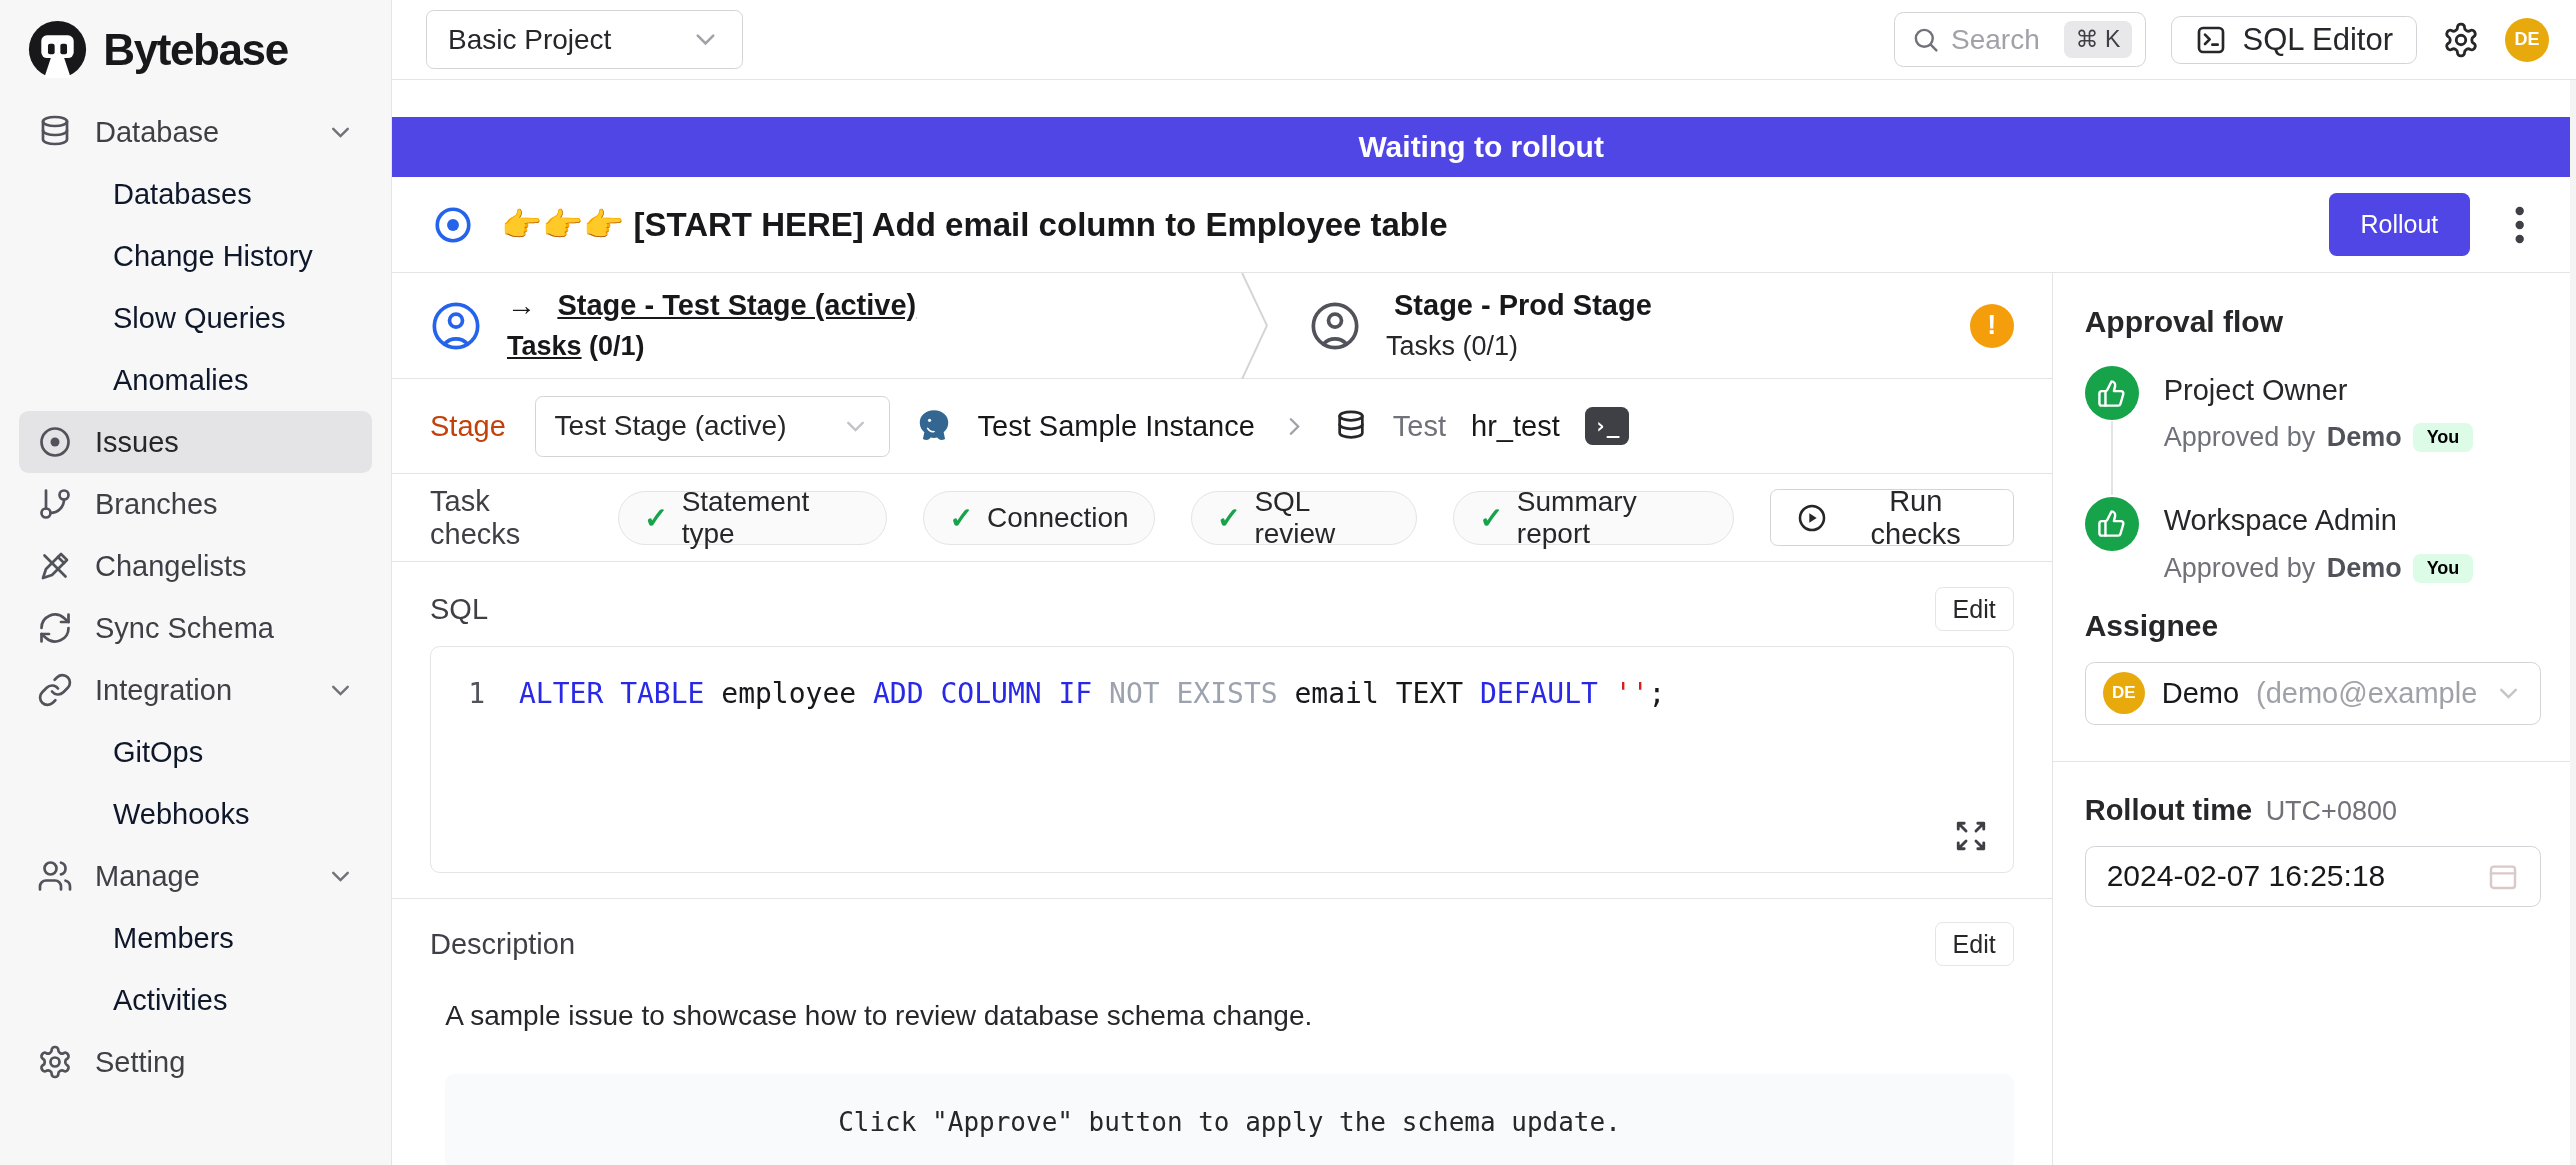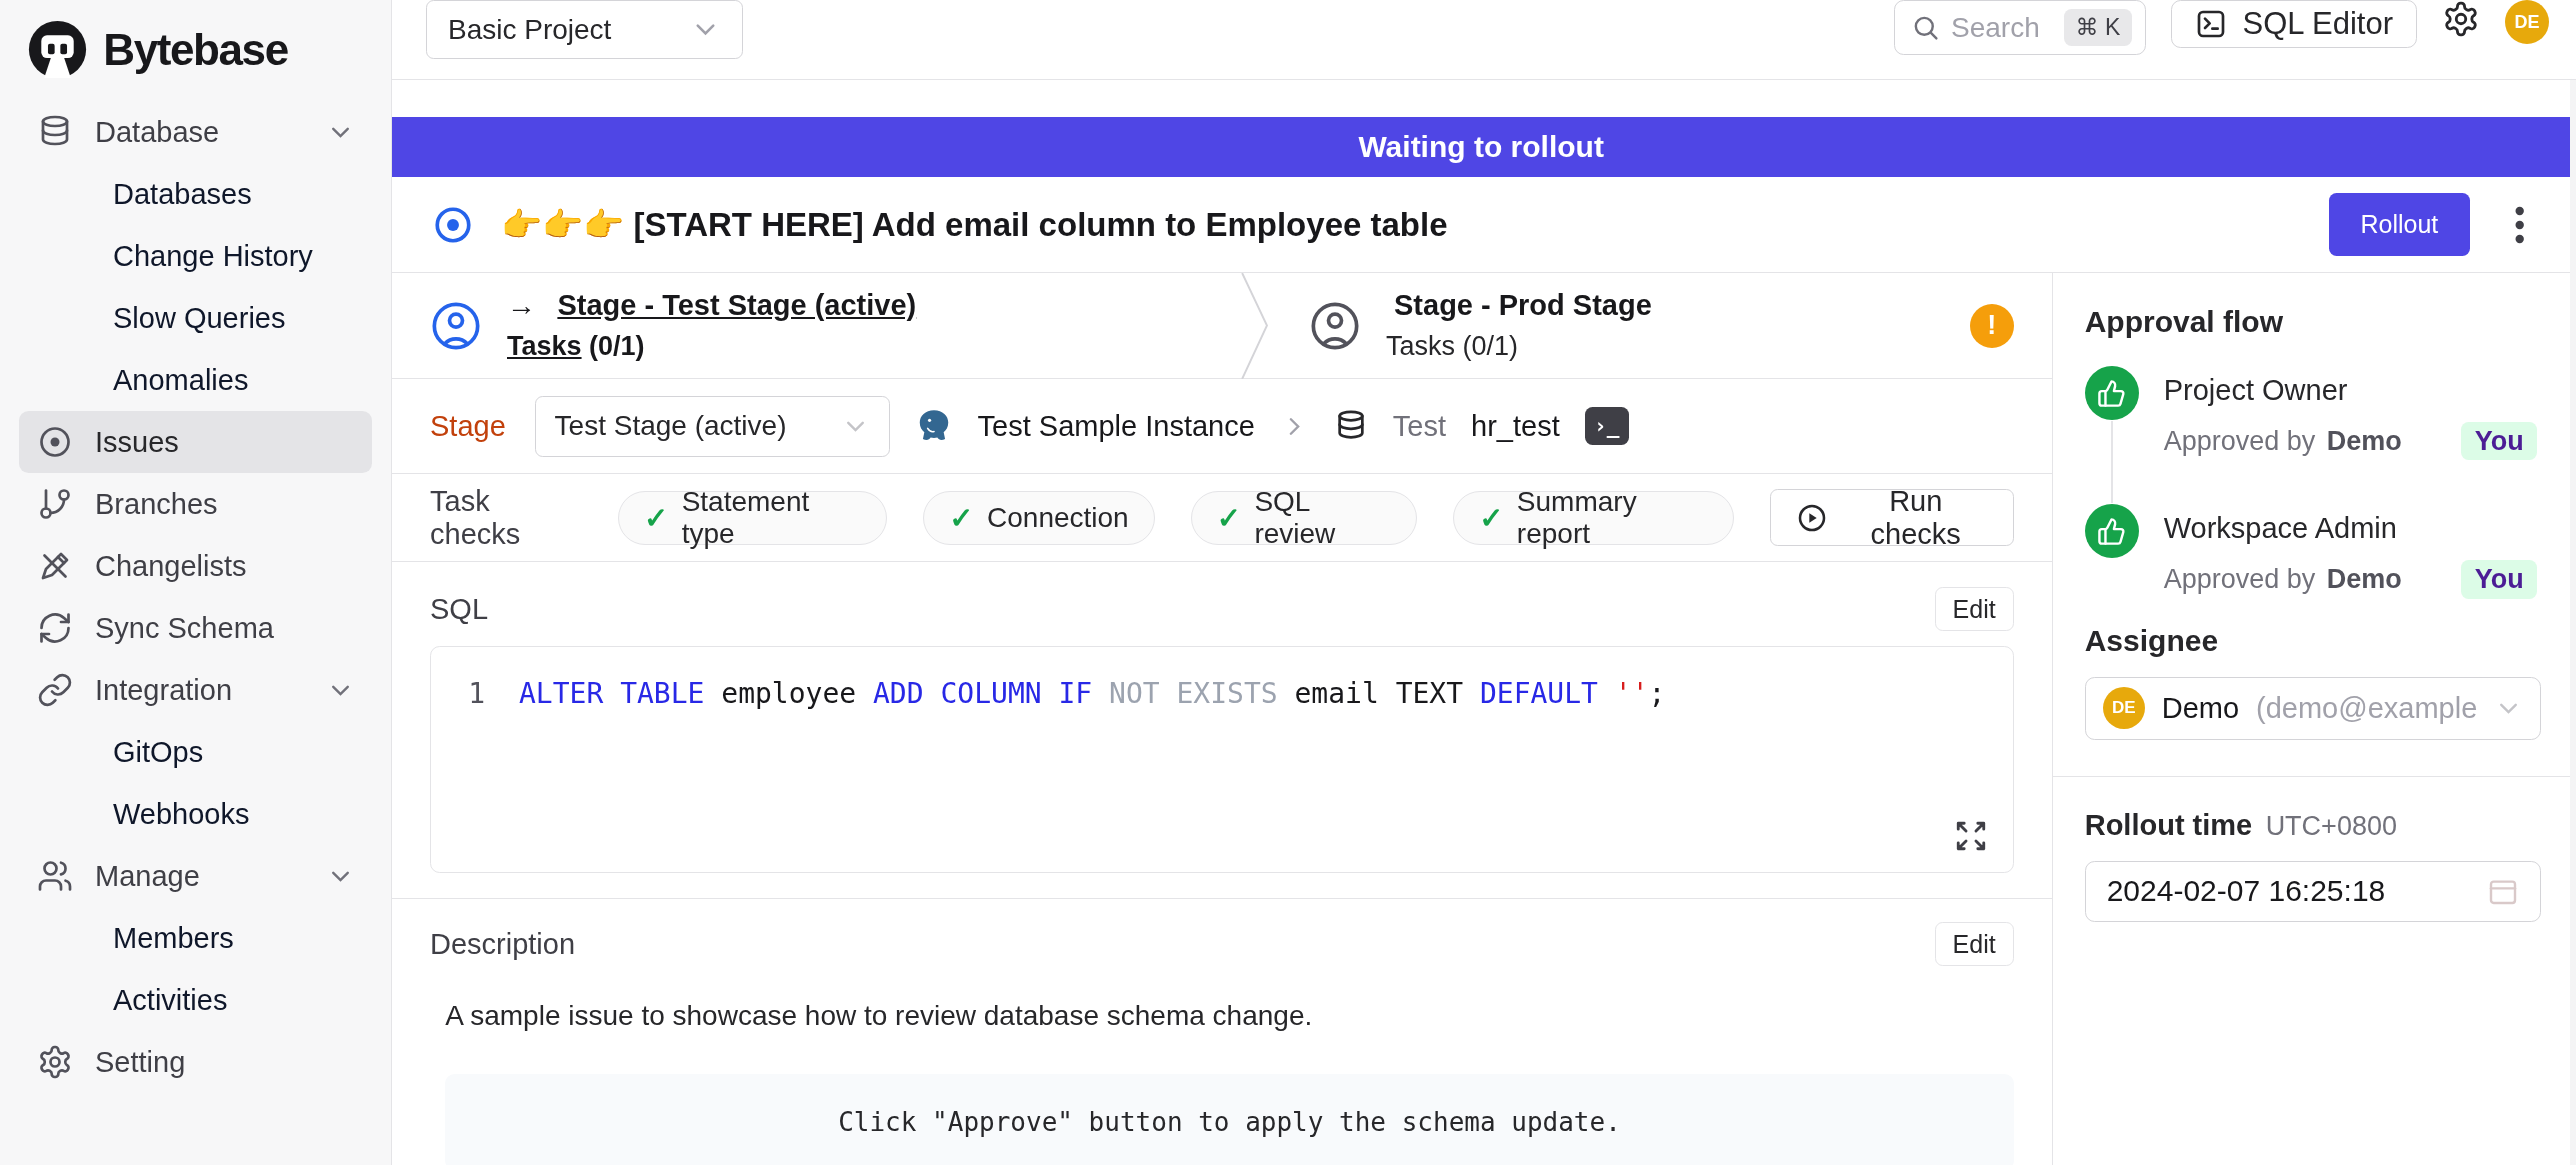--- a/index.html
+++ b/index.html
@@ -19,21 +19,21 @@
   .nav { padding:0 19px; }
   .nav-item { display:flex; align-items:center; gap:21px; height:62px;
     padding:0 17px; border-radius:9.6px; font-size:29px; color:#3f3f46; cursor:pointer; }
   .nav-item .nicon { width:38px; display:flex; justify-content:center; color:#52525b; }
   .nav-item.child { padding-left:94px; color:#0f172a; }
   .nav-item.selected { background:#e4e4e7; color:#27272a; font-weight:500; }
   .nav-chev { margin-left:auto; color:#71717a; }
 
   
   .topbar { position:absolute; left:392px; right:0; top:0; height:80px; background:#fff;
-    border-bottom:1px solid #e4e4e7; display:flex; 
+    border-bottom:1px solid #e4e4e7; display:flex; align-items:center;
     padding:0 27px 0 34px; gap:25px; }
   .project-select { width:317px; height:59px; border:1px solid #d4d4d8; border-radius:7.6px;
     background:#fff; display:flex; align-items:center; padding:0 21px; font-size:28px; color:#27272a; cursor:pointer;}
   .project-select .nav-chev{ color:#a1a1aa; }
   .tb-spacer { flex:1; }
   .search-box { width:252px; height:55px; border:1px solid #d4d4d8; border-radius:9.6px;
     display:flex; align-items:center; gap:11.5px; padding:0 13.4px 0 15.3px; cursor:text; }
   .search-ph { font-size:28px; color:#a1a1aa; }
   .kbd { margin-left:auto; background:#e8e8ea; border-radius:7.6px; padding:4.8px 11.5px;
     font-size:23px; color:#3f3f46; white-space:nowrap; }
@@ -128,22 +128,22 @@
   .panel-title { font-size:30px; font-weight:600; color:#27272a; }
   .flow { margin-top:27px; }
   .flow-step { display:flex; gap:25px; position:relative; padding-bottom:44px; }
   .flow-step.last { padding-bottom:9.6px; }
   .flow-step .connector { position:absolute; left:26px; top:55px; bottom:1.9px; width:1.9px; background:#e4e4e7; }
   .thumb-circle { width:54px; height:54px; border-radius:50%; background:#16a34a; flex:none;
     display:flex; align-items:center; justify-content:center; color:#fff; position:relative; z-index:1; }
   .step-role { font-size:29px; color:#27272a; padding-top:7.6px; }
   .step-approved { margin-top:15.3px; font-size:27px; color:#71717a; display:flex; gap:11.5px; align-items:center; }
   .approver { font-weight:700; color:#52525b; }
-  .you-pill { background:#dcfce7; color:#4c1d95; font-weight:700; font-size:27px;
-    padding:3.8px 13.4px; border-radius:7.6px;margin-left:48px; }
+  .you-pill { background:#dcfce7; color:#000000; font-weight:700; font-size:18px;
+    padding:3.8px 13.4px; border-radius:7.6px; }
   .assignee-title { margin-top:15.3px; }
   .assignee-select { margin-top:19px; height:63px; border:1px solid #d4d4d8; border-radius:9.6px;
     display:flex; align-items:center; gap:17px; padding:0 17px; cursor:pointer; }
   .as-avatar { width:42px; height:42px; border-radius:50%; background:#e7a90c; color:#fff; flex:none;
     font-size:17px; font-weight:700; display:flex; align-items:center; justify-content:center; }
   .as-name { font-size:29px; color:#18181b; white-space:nowrap; }
   .as-email { font-size:29px; color:#a1a1aa; white-space:nowrap; overflow:hidden; flex:1; }
   .panel-divider { border-top:1px solid #e4e4e7; margin:36px -29px 0 -32px; }
   .rt-row { margin-top:32px; display:flex; align-items:baseline; gap:13.4px; }
   .rt-label { font-size:29px; font-weight:600; color:#27272a; }

